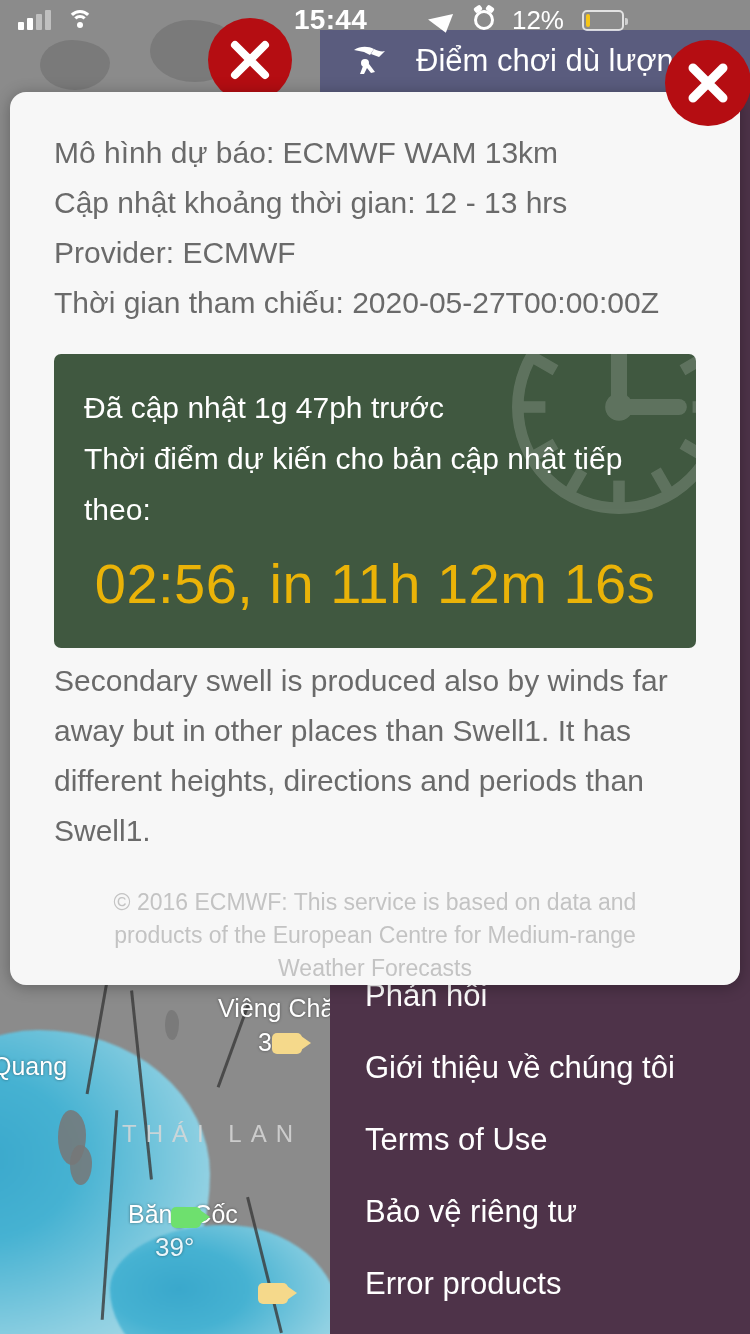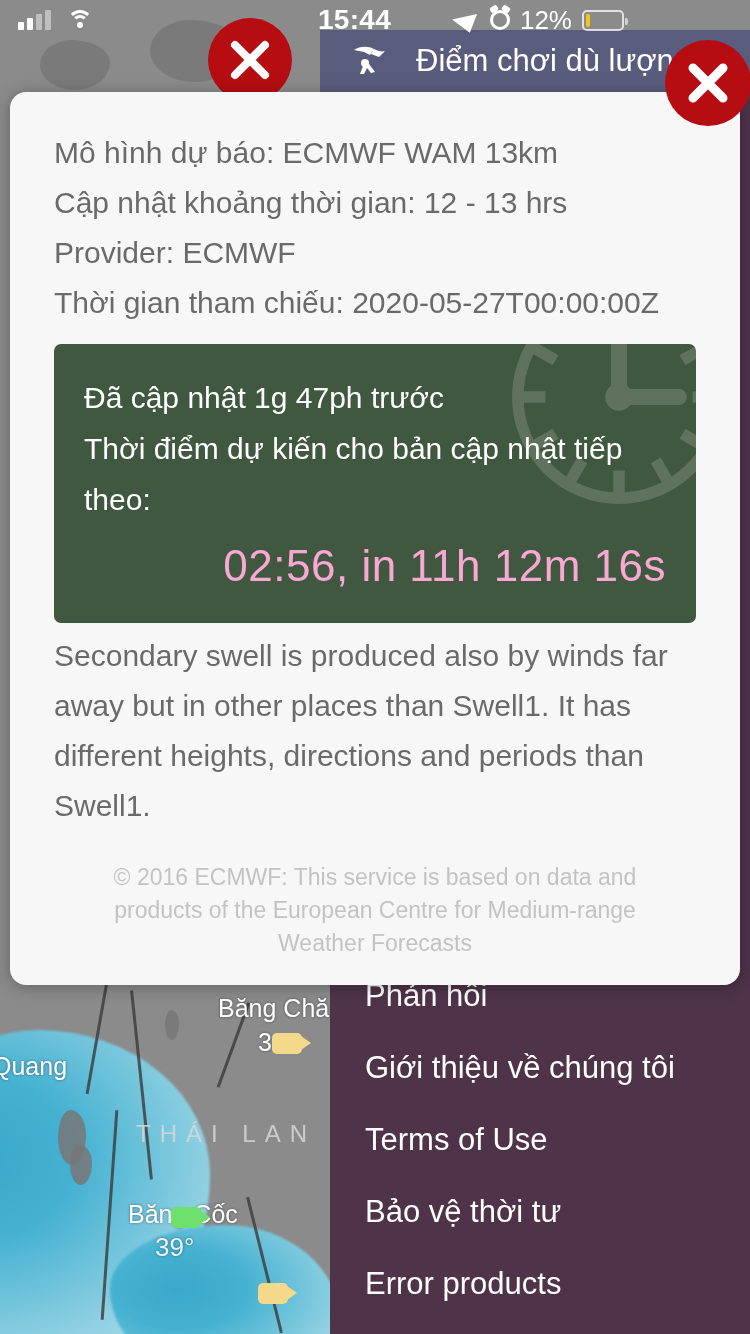--- a/index.html
+++ b/index.html
@@ -97,21 +97,21 @@
     padding-left: 18px; width: 320px;
   }
   .sb-mid {
     flex: 0 0 auto; width: 140px;
     text-align: left;
     font-size: 28px; font-weight: 600;
     letter-spacing: .3px;
   }
   .sb-right {
     flex: 1; display: flex; align-items: center; justify-content: flex-end;
-    gap: 10px; padding-right: 14px;
+    gap: 18px; padding-right: 14px;
   }
   .bars { display: flex; align-items: flex-end; gap: 3px; height: 20px; }
   .bars i { display: block; width: 6px; background: #fff; border-radius: 1px; }
   .bars i.b1 { height: 8px; }
   .bars i.b2 { height: 12px; }
   .bars i.b3 { height: 16px; opacity: .45; }
   .bars i.b4 { height: 20px; opacity: .45; }
   .wifi { position: relative; width: 26px; height: 20px; }
   .wifi span {
     position: absolute; left: 50%; transform: translateX(-50%);
@@ -219,21 +219,21 @@
   .meta-line {
     color: #6a6a6a;
     font-size: 30px;
     line-height: 50px;
     white-space: nowrap;
   }
 
   
   .update-box {
     position: relative;
-    margin-top: 16px;
+    margin-top: 26px;
     background: #405840;
     border-radius: 7px;
     padding: 28px 30px 32px 30px;
     overflow: hidden;
     min-height: 255px;
   }
   .clock-wm {
     position: absolute;
     right: -38px; top: -62px;
     width: 230px; height: 230px;
@@ -242,23 +242,23 @@
   }
   .ub-line {
     position: relative;
     color: #ffffff;
     font-size: 30px;
     line-height: 51px;
     z-index: 2;
   }
   .ub-countdown {
     position: relative;
-    color: #f9a8d4;
-    font-size: 44px;
-    text-align: right;
+    color: #eab308;
+    font-size: 56px;
+    text-align: center;
     margin-top: 16px;
     z-index: 2;
     letter-spacing: .5px;
   }
 
   
   .swell-title {
     color: #8b1a1a;
     font-size: 31px;
     margin-top: 28px;
@@ -295,47 +295,47 @@
     <div class="map-border-line" style="left:232px;top:1000px;width:3px;height:90px;transform:rotate(20deg);"></div>
     <div class="map-border-line" style="left:263px;top:1195px;width:3px;height:140px;transform:rotate(-14deg);"></div>
     <div class="map-border-line" style="left:20px;top:170px;width:3px;height:120px;transform:rotate(8deg);opacity:.5;"></div>
     <div class="map-lake" style="left:40px;top:40px;width:70px;height:50px;"></div>
     <div class="map-lake" style="left:150px;top:20px;width:90px;height:62px;"></div>
     <div class="map-lake" style="left:58px;top:1110px;width:28px;height:55px;"></div>
     <div class="map-lake" style="left:70px;top:1145px;width:22px;height:40px;"></div>
     <div class="map-lake" style="left:165px;top:1010px;width:14px;height:30px;"></div>
 
     <div class="map-label" style="left:218px;top:994px;">
-      <span>Băng Chă</span>
+      <span>Viêng Chă</span>
     </div>
     <div class="map-label" style="left:258px;top:1028px;">
       <span>3</span><span class="cam-icon cam-yellow"></span>
     </div>
     <div class="map-label" style="left:-8px;top:1052px;">
       <span>Quang</span>
     </div>
-    <div class="map-label country" style="left:136px;top:1120px;">
+    <div class="map-label country" style="left:122px;top:1120px;">
       <span>THÁI LAN</span>
     </div>
     <div class="map-label" style="left:128px;top:1200px;">
       <span>Băng Cốc</span>
     </div>
     <span class="cam-icon cam-green" style="position:absolute;left:171px;top:1207px;"></span>
     <div class="map-label temp" style="left:155px;top:1232px;">
       <span>39°</span>
     </div>
     <span class="cam-icon cam-yellow" style="position:absolute;left:258px;top:1283px;"></span>
   </div>
 
   <div class="side-menu">
     <div style="height:868px;"></div>
     <div class="menu-item">Phản hồi</div>
     <div class="menu-item">Giới thiệu về chúng tôi</div>
     <div class="menu-item">Terms of Use</div>
-    <div class="menu-item">Bảo vệ thời tư</div>
+    <div class="menu-item">Bảo vệ riêng tư</div>
     <div class="menu-item">Error products</div>
   </div>
 
   <div class="app-header">
     <svg class="para-icon" viewBox="0 0 34 30">
       <path d="M2 4 C8 0 16 0 22 3 L18 9 L12 6 Z" fill="#ffffff"></path>
       <path d="M22 3 C26 5 30 6 33 5 L27 11 L19 8 Z" fill="#ffffff"></path>
       <circle cx="13" cy="17" r="4" fill="#ffffff"></circle>
       <path d="M11 20 L8 28 L12 28 L15 22 L19 27 L23 26 L17 18 Z" fill="#ffffff"></path>
     </svg>

